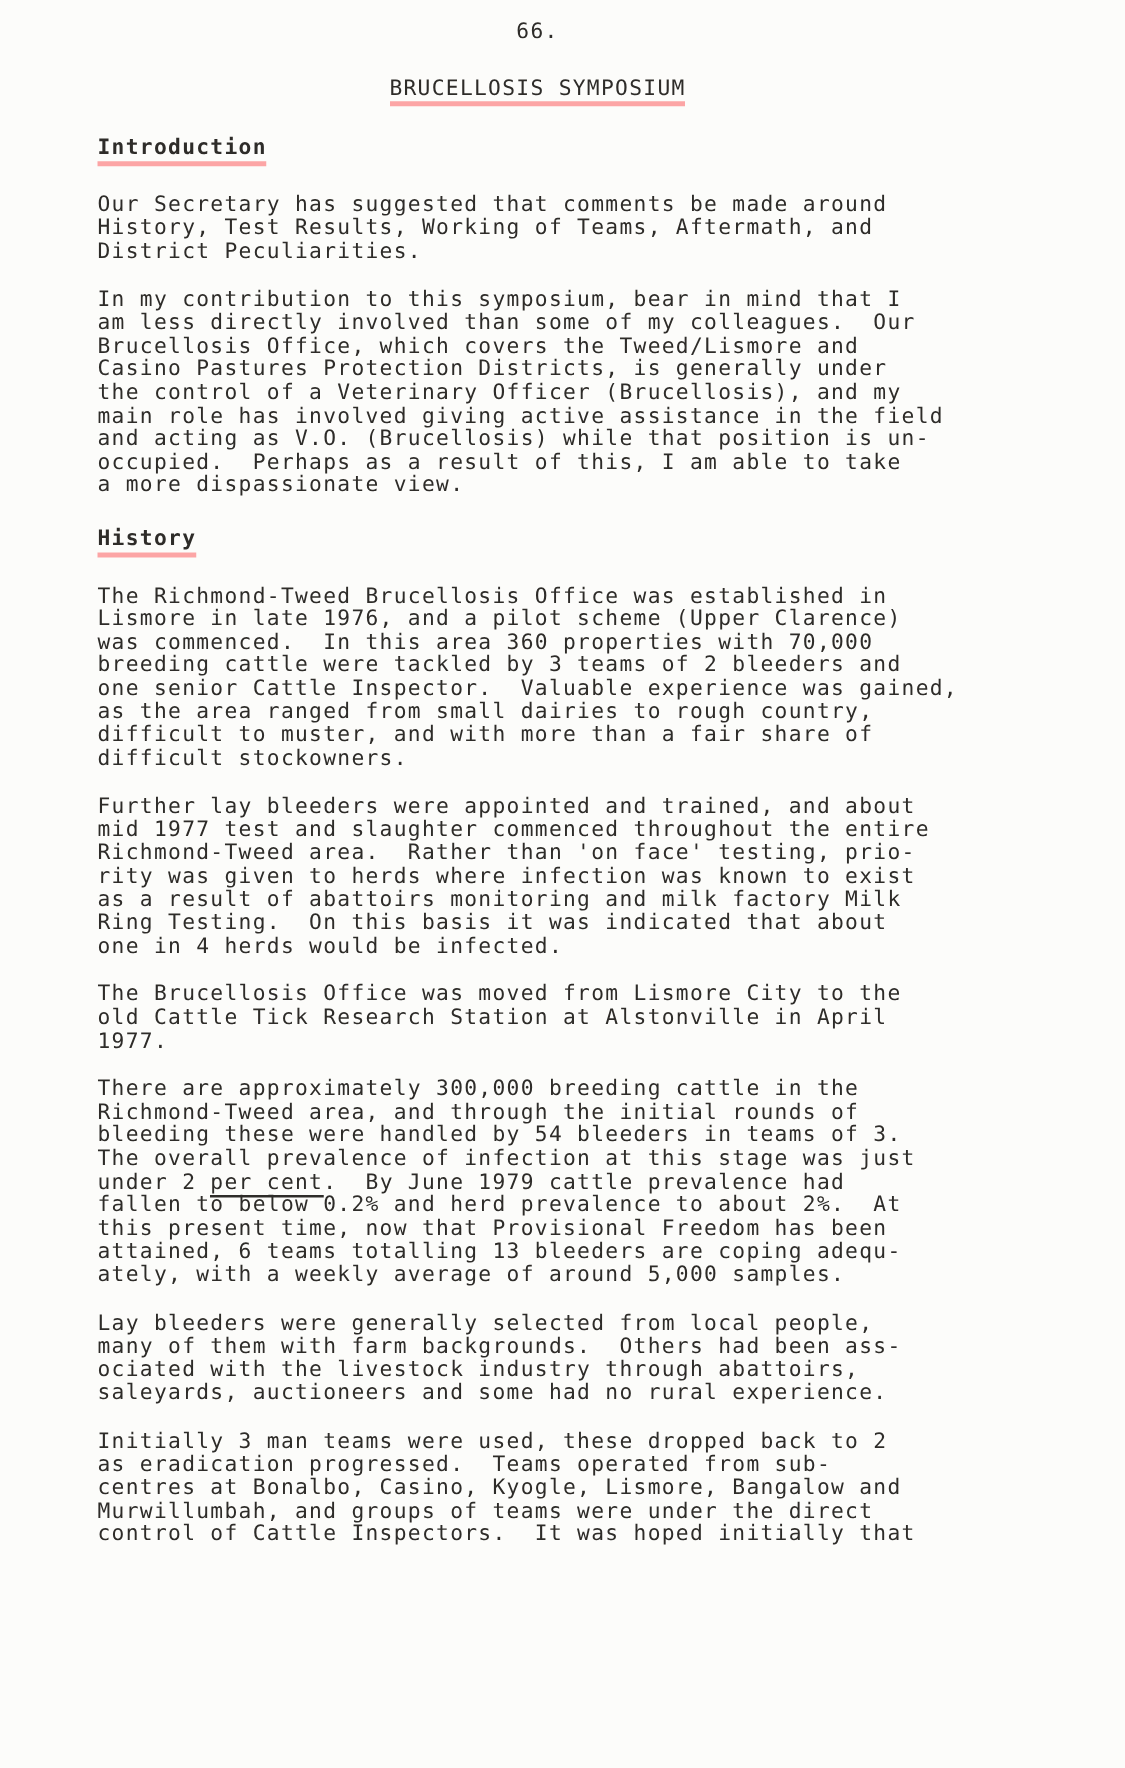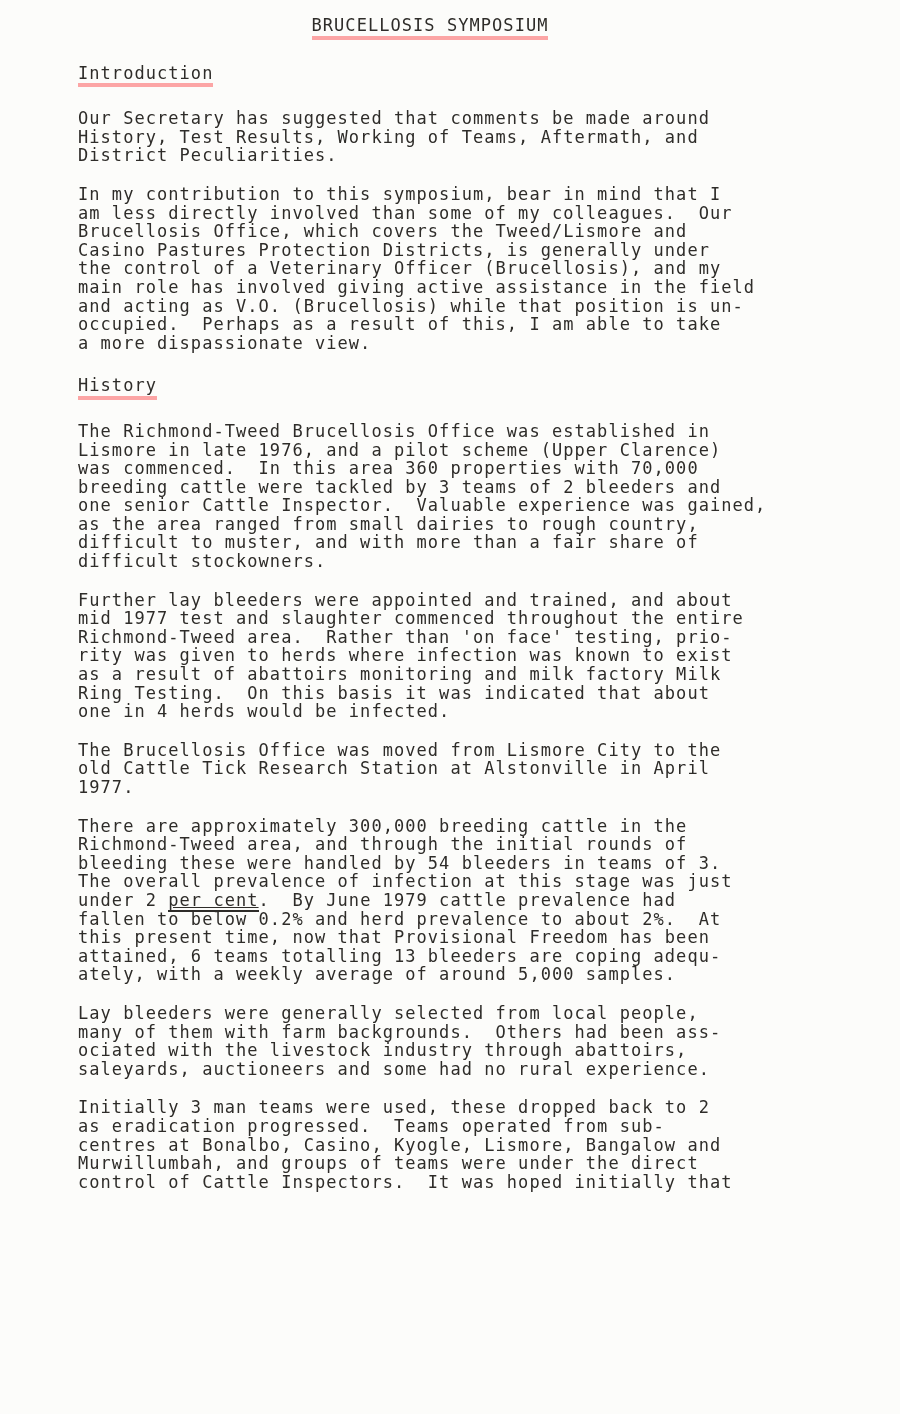--- a/index.html
+++ b/index.html
@@ -32,42 +32,42 @@
     margin-bottom: 17px;
   }
   .u {
     display: inline-block;
     border-bottom: 4px solid #fca5a5;
     padding-bottom: 1px;
   }
   .u-inline {
     border-bottom: 2px solid #2e2c29;
     padding-bottom: 0;
-    text-decoration: underline;
   }
   .author-block {
     margin-left: 332px;
     margin-bottom: 20px;
     white-space: pre-wrap;
   }
   .heading {
     font-size: 17px;
-    font-weight: normal;
+    font-weight: bold;
     margin: 24px 0 22px 0;
   }
   .para {
     margin: 0 0 20px 0;
     white-space: pre-wrap;
   }
 </style>
 </head>
 <body style="background: rgb(252, 252, 250); color: rgb(46, 44, 41);">
 
 <div class="page">
 
+  <div class="page-number">66.</div>
 
   <div class="title-wrap">
     <span class="u">BRUCELLOSIS SYMPOSIUM</span>
   </div>
 
 
   <h2 class="heading">
     <span class="u">Introduction</span>
   </h2>
 

